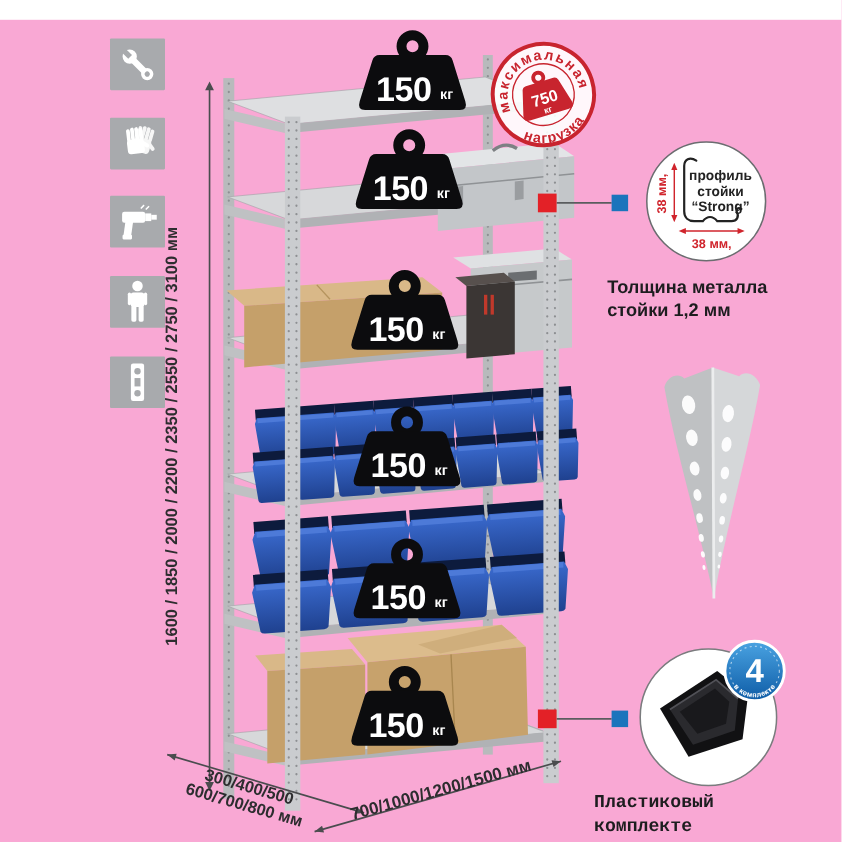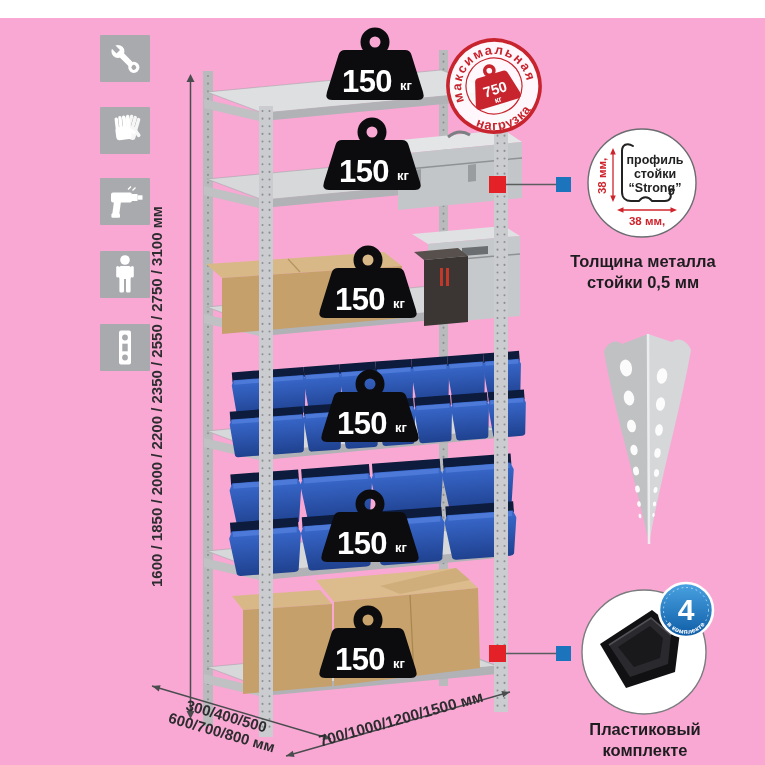--- a/index.html
+++ b/index.html
@@ -5,24 +5,24 @@
   html,body{margin:0;padding:0;background:#fff;}
   .page{position:relative;width:765px;height:765px;background:#f9a8d4;overflow:hidden;
         font-family:"Liberation Sans",sans-serif;margin-top:18px;}
   .page svg{position:absolute;left:0;top:0;}
   .dim-label{position:absolute;font-weight:700;color:#2d2d2f;}
   .dim-height{left:144px;top:57px;height:643px;width:24px;display:flex;align-items:center;justify-content:center;
               writing-mode:vertical-rl;transform:rotate(180deg);font-size:15px;white-space:nowrap;}
   .dim-depth{left:114px;top:690px;width:220px;text-align:center;transform:rotate(16deg);font-size:15px;line-height:1.12;}
   .dim-depth span{display:block;}
   .dim-width{left:276px;top:692px;width:250px;text-align:center;transform:rotate(-15.5deg);font-size:15.5px;}
-  .caption{position:absolute;font-weight:700;color:#1d1d1f;text-align:center;font-size:16.5px;line-height:1.3;}
+  .caption{position:absolute;font-weight:700;color:#1d1d1f;font-size:16.5px;line-height:1.3;}
   .caption span{display:block;}
   .cap-profile{left:552px;top:233px;width:182px;}
-  .cap-foot{left:554px;top:701px;width:182px;}
+  .cap-foot{left:540px;top:701px;width:182px;font-family:Liberation Mono, monospace;}
   text{font-family:"Liberation Sans",sans-serif;}
   .wv{font-size:31px;font-weight:bold;fill:#fff;text-anchor:middle;letter-spacing:-0.5px;}
   .wu{font-size:13px;font-weight:bold;fill:#fff;text-anchor:middle;}
   .stamp-arc{font-size:13px;font-weight:bold;fill:#c8242e;letter-spacing:1.6px;}
   .stamp-arc2{font-size:13px;font-weight:bold;fill:#c8242e;letter-spacing:1px;}
   .red-dim{font-size:11.5px;font-weight:bold;fill:#d0242c;text-anchor:middle;}
   .profile-label{font-size:12.5px;fill:#222;text-anchor:middle;font-weight:600;}
 </style>
 </head>
 <body>
@@ -372,19 +372,19 @@
 
   <div class="dim-label dim-height">1600 / 1850 / 2000 / 2200 / 2350 / 2550 / 2750 / 3100 мм</div>
   <div class="dim-label dim-depth">
     <span>300/400/500</span>
     <span>600/700/800 мм</span>
   </div>
   <div class="dim-label dim-width">700/1000/1200/1500 мм</div>
 
   <div class="caption cap-profile">
     <span>Толщина металла</span>
-    <span>стойки 0,5 мм</span>
+    <span>стойки 1,2 мм</span>
   </div>
   <div class="caption cap-foot">
     <span>Пластиковый</span>
     <span>комплекте</span>
   </div>
 </div>
 
 </body></html>

